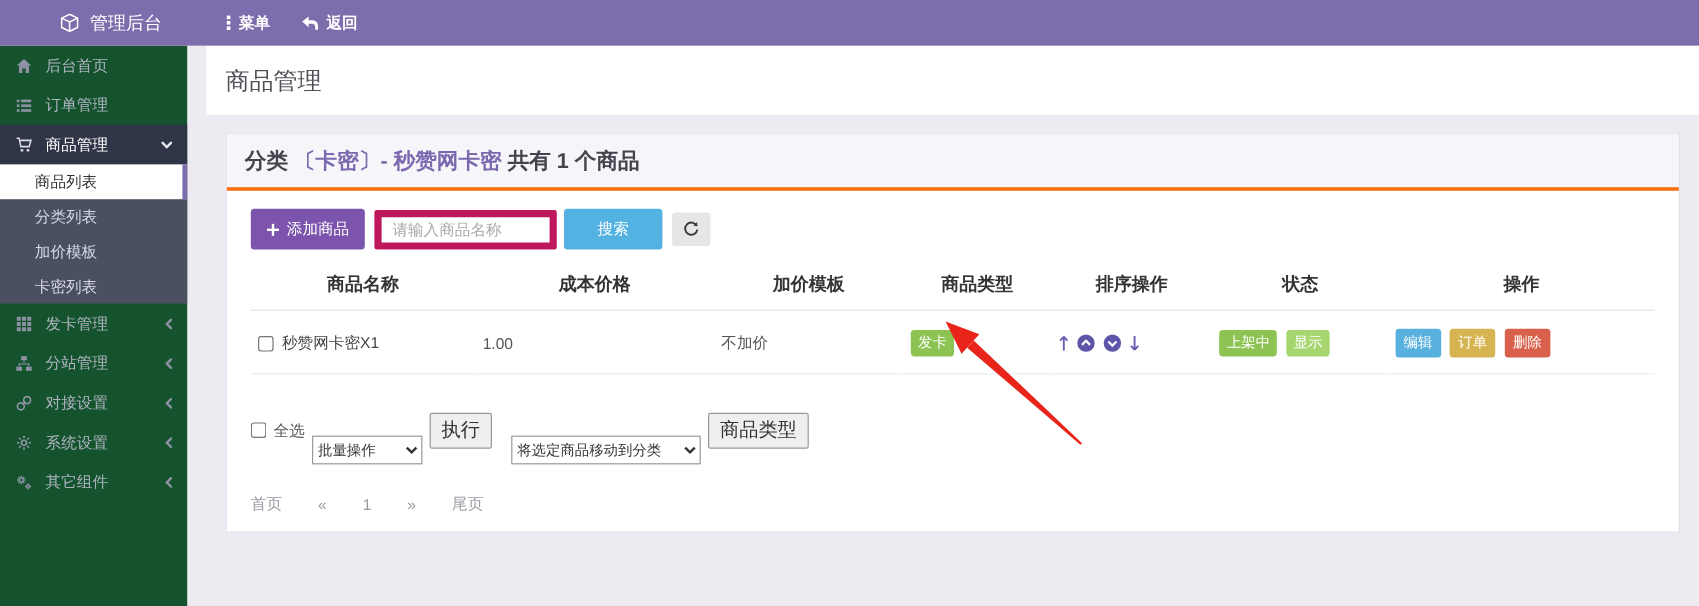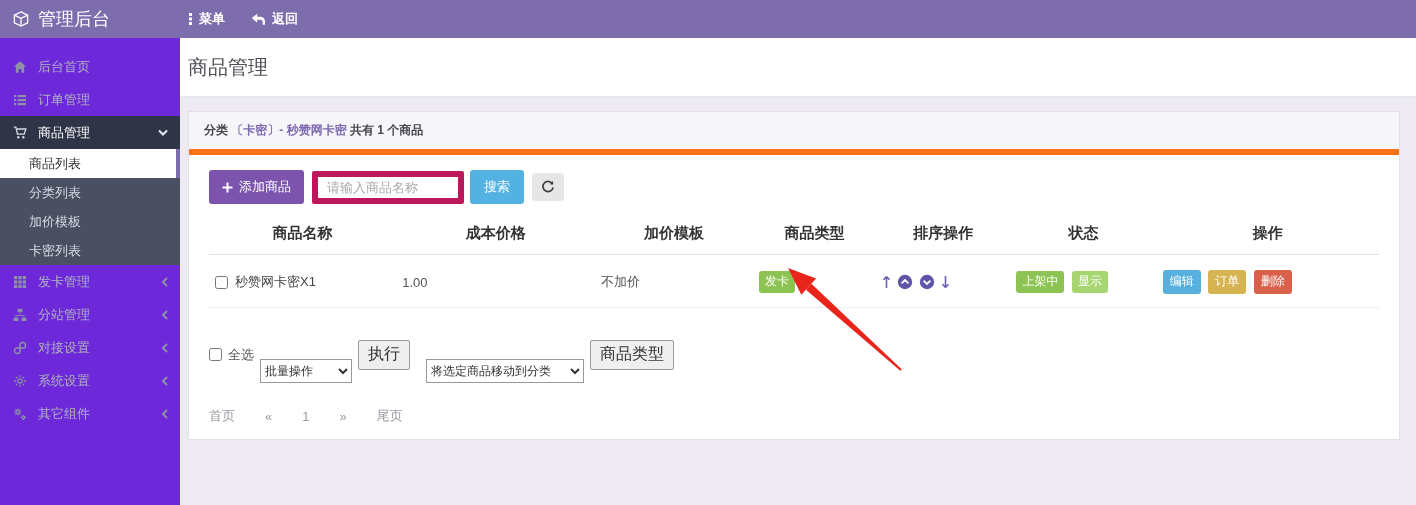--- a/index.html
+++ b/index.html
@@ -2,54 +2,54 @@
 <html><head>
 <meta charset="utf-8">
 <style>
   * { margin:0; padding:0; box-sizing:border-box; }
   html,body { width:1416px; height:505px; }
   body { font-family:"Liberation Sans","DejaVu Sans",sans-serif; background:#edebf1; overflow:hidden; }
   .page { position:relative; width:1416px; height:505px; background:#edebf1; overflow:hidden; }
 
   
   .topbar { position:absolute; top:0; left:0; right:0; height:38px; background:#7e6dad; display:flex; align-items:center; color:#fff; z-index:5; }
-  .brand { width:172px; display:flex; align-items:center; gap:9px; padding-left:13px; font-size:18px; }
+  .brand { width:172px; display:flex; align-items:center; gap:9px; padding-left:13px; font-size:15px;justify-content:center; }
   .topnav { display:flex; align-items:center; gap:26px; padding-left:16px; }
   .topnav-link { display:flex; align-items:center; gap:6px; font-size:13px; font-weight:bold; cursor:pointer; }
   .icon { display:inline-flex; align-items:center; justify-content:center; }
 
   
-  .sidebar { position:absolute; top:38px; left:0; bottom:0; width:180px; background:#6d28d9; padding-top:12px; z-index:4; }
+  .sidebar { position:absolute; top:38px; left:0; bottom:0; width:156px; background:#14532d; z-index:4; }
   .nav-item { height:33px; display:flex; align-items:center; padding:0 12px 0 10px; color:#aeb3c0; font-size:13px; cursor:pointer; }
   .nav-item .nav-ic { width:20px; display:inline-flex; justify-content:center; margin-right:8px; color:#8c92a3; }
   .nav-item.active-parent { background:#2f3447; color:#ffffff; }
   .nav-item.active-parent .nav-ic { color:#d9dbe4; }
   .nav-caret { margin-left:auto; color:#8c92a3; display:inline-flex; }
   .nav-item.active-parent .nav-caret { color:#e8e9f0; }
   .submenu { background:#4a5062; }
   .sub-item { height:29px; display:flex; align-items:center; padding-left:29px; color:#d6d9e2; font-size:13px; cursor:pointer; }
   .sub-item.active { background:#ffffff; color:#333; border-right:4px solid #7e6dad; }
 
   
   .main { position:absolute; left:172px; top:38px; right:0; bottom:0; }
   .title-bar { background:#ffffff; height:59px; display:flex; align-items:center; padding-left:16px; border-bottom:1px solid #e7e5ee; }
   .page-title { font-size:20px; color:#4f4f56; font-weight:400; }
   .body-wrap { padding:14px 16px; }
   .panel { background:#fff; border:1px solid #e2dfea; }
-  .panel-header { background:#f6f5f9; border-bottom:6px solid #f97316; padding:10px 15px; font-size:12px; font-weight:bold; color:#44444d; }
+  .panel-header { background:#f6f5f9; border-bottom:3px solid #f97316; padding:10px 15px; font-size:18px; font-weight:bold; color:#44444d; }
   .cat-link { color:#7b68ae; cursor:pointer; }
   .panel-body { padding:15px 20px 14px; }
 
   
   .toolbar { display:flex; align-items:center; margin-bottom:10px; }
   .btn { border:none; border-radius:3px; cursor:pointer; font-family:inherit;text-align:center; }
   .btn-add { background:#7c54ae; color:#fff; font-size:13px; padding:8px 13px; display:inline-flex; align-items:center; gap:6px; }
   .search-input { height:33px; width:152px; border:6px solid #be185d; border-radius:2px; padding:0 9px; font-size:13px; margin-left:8px; font-family:inherit; color:#333; }
   .search-input::placeholder { color:#a9a9a9; }
-  .btn-search { background:#54b2e2; color:#fff; font-size:13px; padding:8px 14px; margin-left:6px; }
+  .btn-search { background:#54b2e2; color:#fff; font-size:13px; padding:8px 28px; margin-left:6px; }
   .btn-refresh { background:#e6e6e6; color:#3a3a3a; padding:7px 9px; margin-left:8px; display:inline-flex; align-items:center; }
 
   
   table { width:100%; border-collapse:collapse; }
   th { text-align:center; font-size:15px; color:#333; padding:10px 6px 11px; border-bottom:1px solid #e3e3e3; }
   td { padding:15px 6px 13px; font-size:13px; color:#555; border-bottom:1px solid #ededed; vertical-align:middle; }
   col.c-name{width:16%} col.c-cost{width:17%} col.c-markup{width:13.5%} col.c-type{width:10.5%} col.c-sort{width:11.5%} col.c-status{width:12.5%} col.c-act{width:19%}
   .name-cell { display:flex; align-items:center; gap:7px; color:#444; }
   .badge { display:inline-block; color:#fff; font-size:12px; padding:2px 6px 3px; border-radius:3px; }
   .badge-green { background:#8dc352; }

